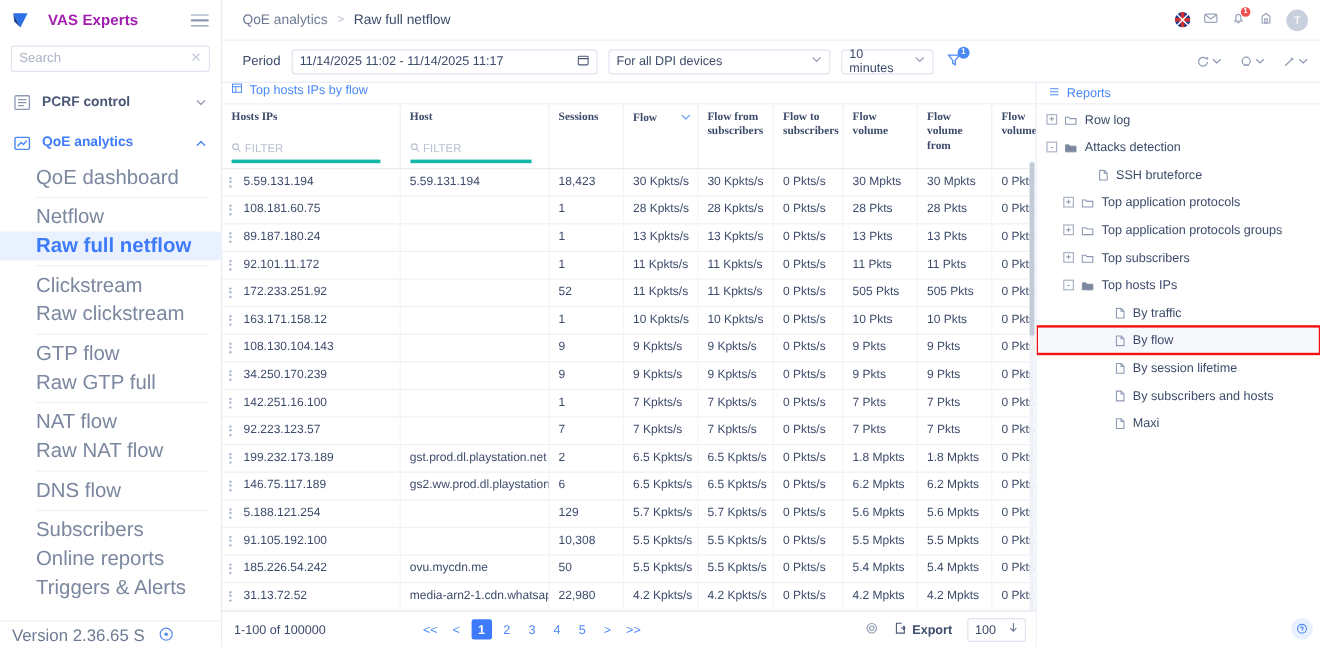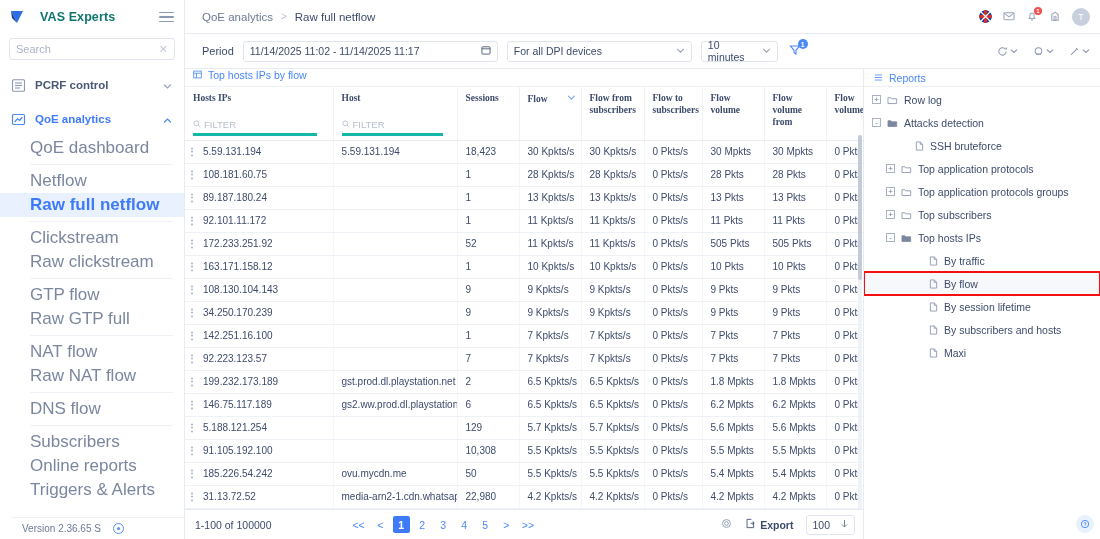--- a/index.html
+++ b/index.html
@@ -12,21 +12,21 @@
   .app { display: flex; width: 1100px; height: 539px; }
 
   
   .sidebar {
     width: 185px; height: 539px; background: #fff;
     border-right: 1px solid #e7ebf2;
     display: flex; flex-direction: column; position: relative;
   }
   .brand { height: 34px; display: flex; align-items: center; padding: 0 10px; gap: 8px; }
   .logo-mark { width: 22px; height: 16px; position: relative; flex: none; }
-  .brand-name { font-size: 12.5px; font-weight: bold; color: #0f766e; letter-spacing: .1px; }
+  .brand-name { font-size: 12.5px; font-weight: bold; color: #a21caf; letter-spacing: .1px; }
   .burger { margin-left: auto; width: 15px; display: flex; flex-direction: column; gap: 3px; cursor: pointer; }
   .burger i { display: block; height: 1.5px; background: #8d99b3; border-radius: 1px; }
 
   .searchwrap { padding: 4px 9px 6px; }
   .searchbox {
     height: 22px; border: 1px solid #dfe4ee; border-radius: 3px;
     display: flex; align-items: center; padding: 0 6px;
   }
   .searchbox input {
     border: 0; outline: 0; flex: 1; font-size: 11px; color: #3d4b6b;
@@ -43,23 +43,23 @@
   }
   .nav-group.active { color: #3e7bfa; }
   .nav-ico { width: 15px; height: 15px; flex: none; display: block; }
   .chev { margin-left: auto; width: 9px; height: 9px; flex: none; }
   .nav-sub { font-size: 17px; color: #7b879f; padding: 0 0 0 30px; height: 24px;
              display: flex; align-items: center; cursor: pointer; }
   .nav-sub.selected { background: #eaf1fe; color: #3e7bfa; font-weight: bold; }
   .nav-sep { height: 1px; background: #eef1f6; margin: 4px 11px 4px 30px; }
 
   .version {
-    position: absolute; bottom: 0; left: 12px; right: 0; height: 22px;
+    position: absolute; bottom: 0; left: 0; right: 0; height: 22px;
     background: #fff; display: flex; align-items: center; gap: 12px;
-    padding-left: 10px; font-size: 10px; color: #6d7a93;
+    padding-left: 10px; font-size: 14px; color: #6d7a93;
     border-top: 1px solid #eef1f6;
   }
   .vbadge { width: 11px; height: 11px; border-radius: 50%; border: 1.4px solid #5b8def;
             display: flex; align-items: center; justify-content: center; }
   .vbadge i { width: 3px; height: 3px; background: #5b8def; border-radius: 50%; display: block; }
 
   
   .main { flex: 1; display: flex; flex-direction: column; min-width: 0; }
 
   .topbar {

